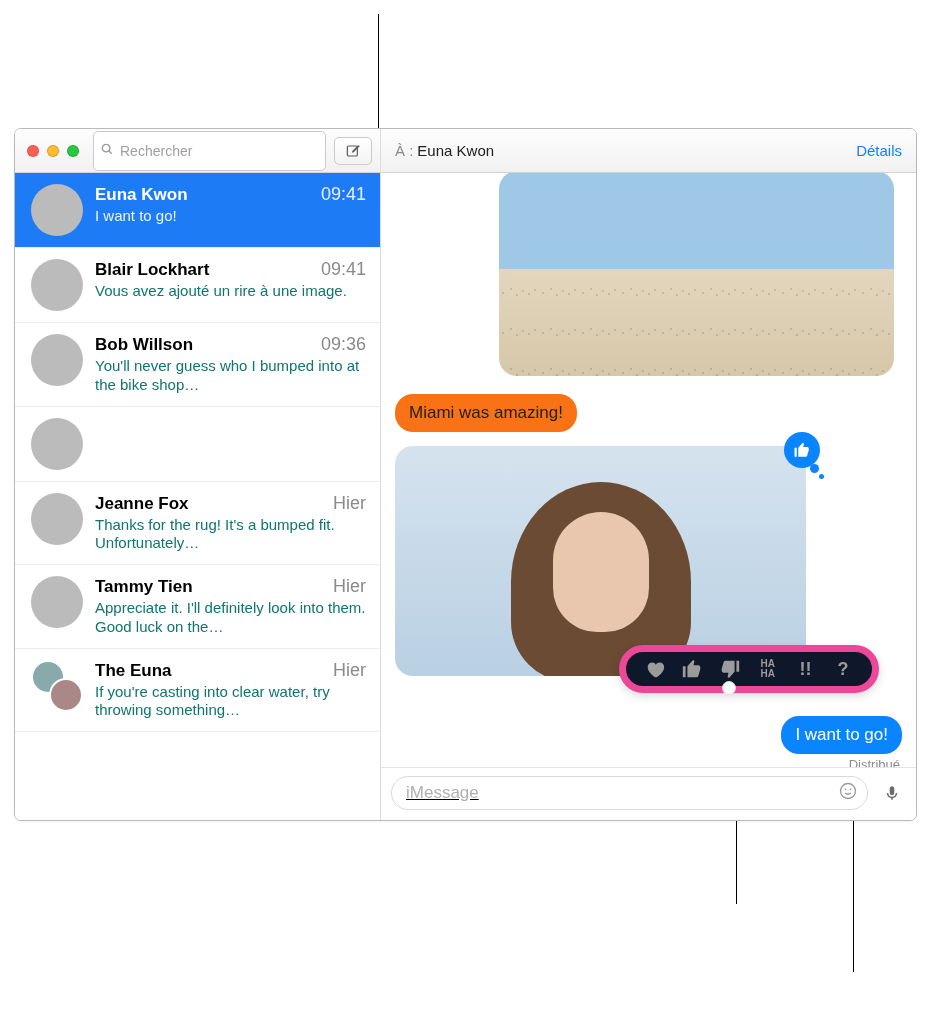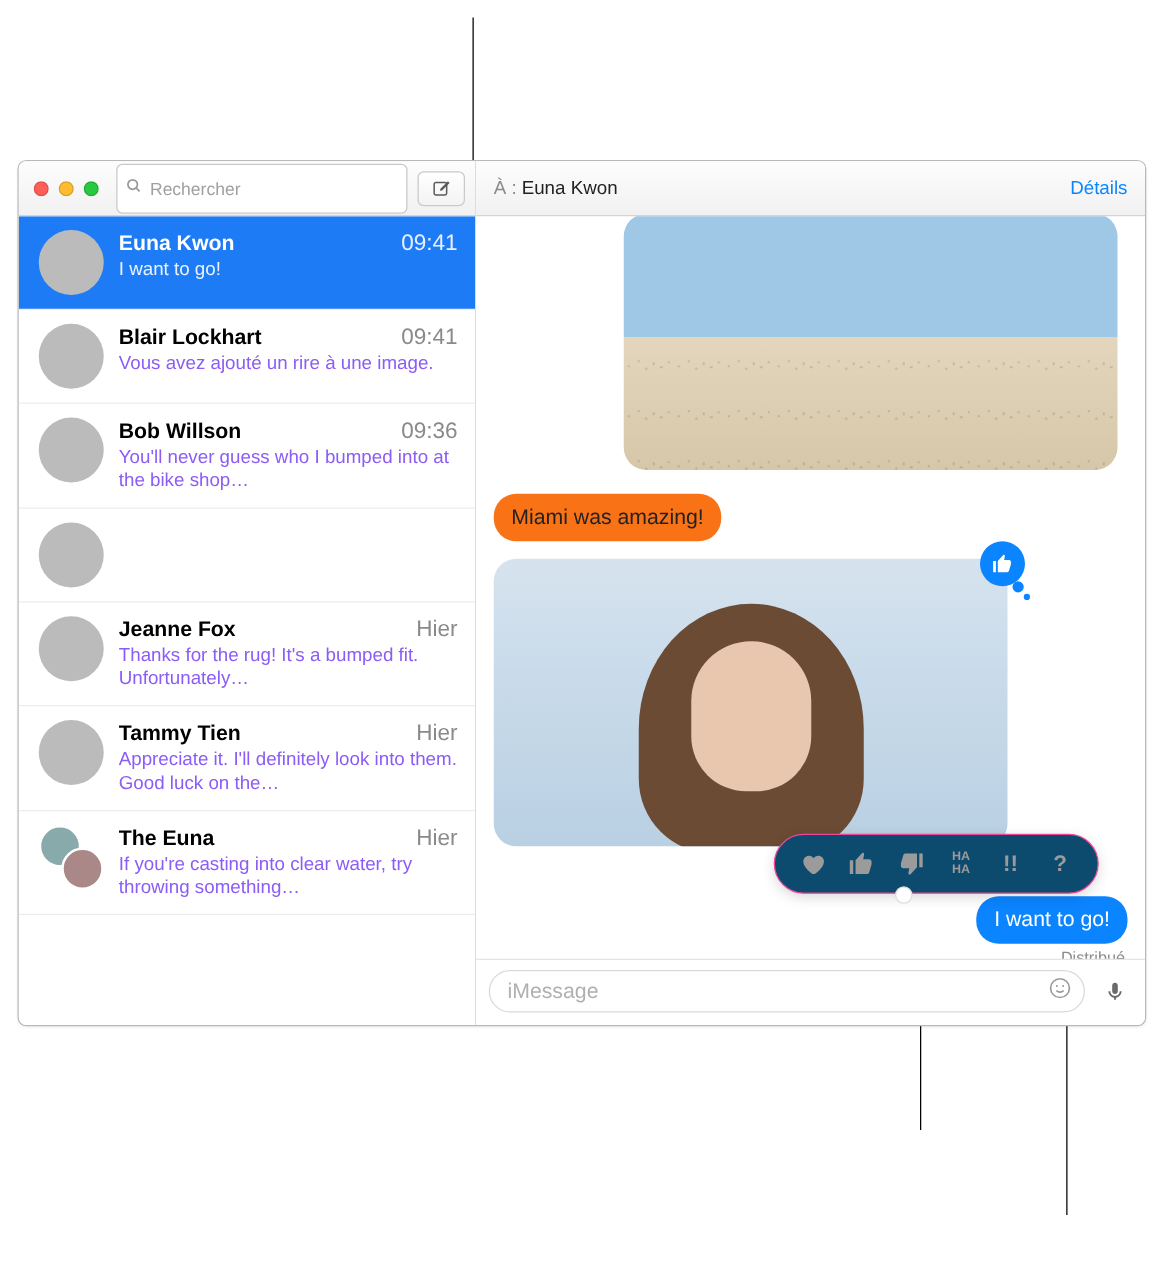--- a/index.html
+++ b/index.html
@@ -34,21 +34,21 @@
   .conv {
     display: flex; gap: 12px; padding: 11px 14px 11px 16px; border-bottom: 1px solid #ededed;
   }
   .conv.selected { background: #1e7bf6; color: #fff; }
   .conv .avatar { width: 52px; height: 52px; border-radius: 50%; background: #bbb; flex-shrink: 0; background-size: cover; background-position: center; }
   .conv .body { flex: 1; min-width: 0; }
   .conv .row1 { display: flex; justify-content: space-between; align-items: baseline; }
   .conv .name { font-weight: 600; font-size: 17px; }
   .conv .time { font-size: 18px; color: #8a8a8a; }
   .conv.selected .time { color: #e6f0ff; }
-  .conv .preview { font-size: 15px; color: #8b5cf6; margin-top: 2px; line-height: 1.25; max-height: 2.6em; overflow: hidden; }
+  .conv .preview { font-size: 15px; color: #0f766e; margin-top: 2px; line-height: 1.25; max-height: 2.6em; overflow: hidden; }
   .conv.selected .preview { color: #eaf2ff; }
   .avatar-group { position: relative; width: 52px; height: 52px; flex-shrink: 0; }
   .avatar-group .mini { position: absolute; width: 34px; height: 34px; border-radius: 50%; background: #bbb; border: 2px solid #fff; }
   .avatar-group .mini.a { left: 0; top: 0; background: #8aa; }
   .avatar-group .mini.b { right: 0; bottom: 0; background: #a88; }
 
   
   .pane { flex: 1; display: flex; flex-direction: column; background: #fff; }
   .pane-header { height: 44px; display: flex; align-items: center; padding: 0 14px; background: linear-gradient(#fdfdfd,#f1f1f1); border-bottom: 1px solid #d4d4d4; font-size: 15px; }
   .pane-header .to-label { color: #8a8a8a; margin-right: 4px; }
@@ -108,34 +108,34 @@
   }
   .tapback-badge::before {
     content: ""; position: absolute; right: -4px; bottom: -11px; width: 5px; height: 5px; border-radius: 50%; background: #0b84ff;
   }
   .sent-row { text-align: right; margin-top: 40px; padding-right: 4px; }
   .sent-bubble { display: inline-block; background: #0b84ff; color: #fff; font-size: 17px; padding: 9px 14px; border-radius: 18px; }
   .status { text-align: right; font-size: 13px; color: #8a8a8a; margin-top: 3px; padding-right: 6px;}
 
   
   .tapback-bar {
-    position: absolute; left: 238px; top: 494px; z-index: 5;
-    width: 260px; height: 48px; background: #0c4a6e; border: 1px solid #ec4899;
+    position: absolute; left: 238px; top: 472px; z-index: 5;
+    width: 260px; height: 48px; background: #0f172a; border: 7px solid #ec4899;
     border-radius: 24px; box-shadow: 0 3px 10px rgba(0,0,0,0.15);
     display: flex; align-items: center; justify-content: space-around; padding: 0 10px;
   }
   .tapback-bar::after {
     content: ""; position: absolute; left: 96px; bottom: -9px; width: 12px; height: 12px; border-radius: 50%;
     background: #fff; border: 1px solid #ddd;
   }
   .tapback-bar .tb { width: 30px; height: 30px; display: flex; align-items: center; justify-content: center; color: #9b9b9b; font-weight: 700; font-size: 15px; border-radius: 50%; }
   .tapback-bar .tb svg { display:block; }
 
   
-  .composer { display: flex; align-items: center; gap: 10px; padding: 8px 10px 10px; border-top: 1px solid #e4e4e4; }
+  .composer { display: flex; align-items: center; gap: 10px; padding: 8px 10px 10px; border-top: 1px solid #e4e4e4; text-decoration: underline; }
   .compose-input {
     flex: 1; height: 34px; border: 1px solid #d9d9d9; border-radius: 17px; padding: 0 38px 0 14px;
     font-size: 17px; color: #333; background: #fff; position: relative;
   }
   .compose-input::placeholder { color: #b0b0b0; }
   .compose-wrap { position: relative; flex: 1; display: flex; }
   .emoji-btn { position: absolute; right: 10px; top: 50%; transform: translateY(-50%); color: #9a9a9a; }
   .mic-btn { width: 28px; height: 28px; color: #6a6a6a; display: flex; align-items: center; justify-content: center; }
 
   

